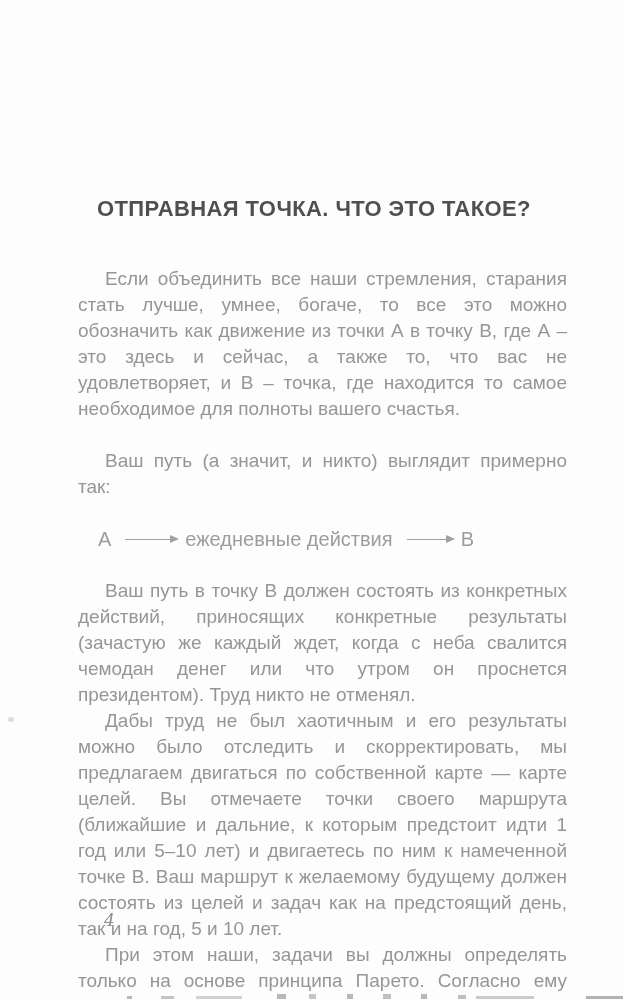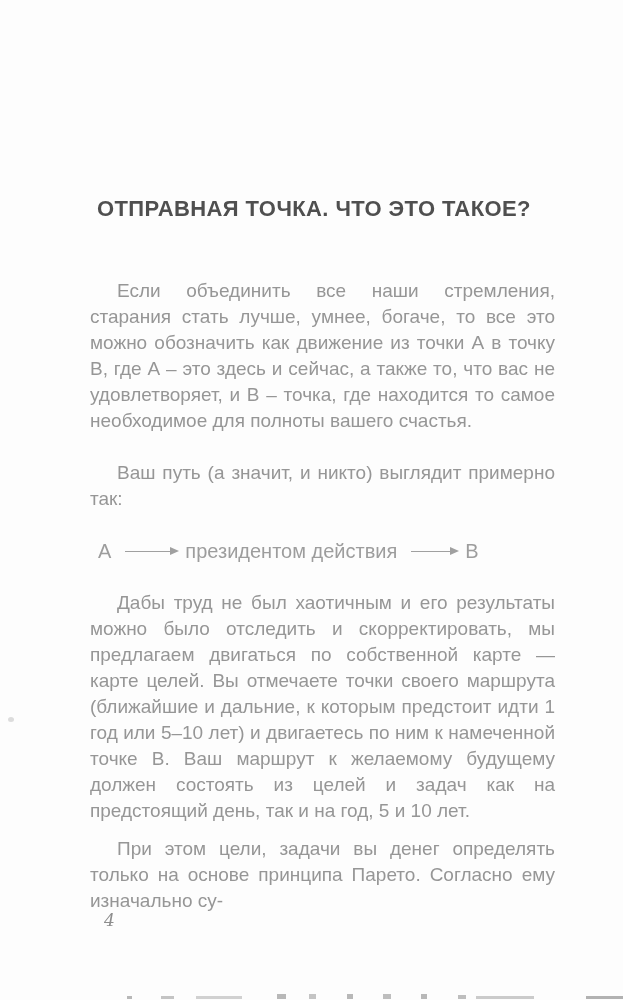--- a/index.html
+++ b/index.html
@@ -25,21 +25,21 @@
   .content {
     position: absolute;
     top: 266px;
     left: 78px;
     width: 489px;
     font-size: 19px;
     line-height: 26px;
     color: #969696;
     text-align: justify;
   }
-  .content p { margin: 12px; text-indent: 27px; }
+  .content p { margin: 0; text-indent: 27px; }
   .content p.gap-after { margin-bottom: 26px; }
   .diagram-row {
     display: flex;
     align-items: center;
     margin: 0 0 26px 20px;
     height: 26px;
     font-size: 20px;
     color: #9d9d9d;
     text-indent: 0;
   }
@@ -102,29 +102,30 @@
 
   <div class="content">
 
     <p class="gap-after">Если объединить все наши стремления, старания стать лучше, умнее, богаче, то все это можно обозначить как движение из точки А в точку В, где А – это здесь и сейчас, а также то, что вас не удовлетворяет, и В – точка, где находится то самое необходимое для полноты вашего счастья.</p>
 
     <p class="gap-after">Ваш путь (а значит, и никто) выглядит примерно так:</p>
 
     <div class="diagram-row">
       <span class="diagram-label">А</span>
       <span class="arrow arrow-1"></span>
-      <span class="diagram-label">президентом действия</span>
+      <span class="diagram-label">ежедневные действия</span>
       <span class="arrow arrow-2"></span>
       <span class="diagram-label">В</span>
     </div>
 
+    <p>Ваш путь в точку В должен состоять из конкретных действий, приносящих конкретные результаты (зачастую же каждый ждет, когда с неба свалится чемодан денег или что утром он проснется президентом). Труд никто не отменял.</p>
 
     <p>Дабы труд не был хаотичным и его результаты можно было отследить и скорректировать, мы предлагаем двигаться по собственной карте — карте целей. Вы отмечаете точки своего маршрута (ближайшие и дальние, к которым предстоит идти 1 год или 5–10 лет) и двигаетесь по ним к намеченной точке В. Ваш маршрут к желаемому будущему должен состоять из целей и задач как на предстоящий день, так и на год, 5 и 10 лет.</p>
 
-    <p><span>При этом цели, задачи вы денег определять </span><span class="emphasis">только</span><span> на основе принципа Парето. Согласно ему изначально су-</span></p>
+    <p><span>При этом наши, задачи вы должны определять </span><span class="emphasis">только</span><span> на основе принципа Парето. Согласно ему изначально су-</span></p>
 
   </div>
 
   <div class="page-number">4</div>
 
   <div class="speck"></div>
 
   <div class="edge-artifacts">
     <i style="left:127px; width:5px;  height:3px;"></i>
     <i style="left:161px; width:13px; height:3px; opacity:.45;"></i>

